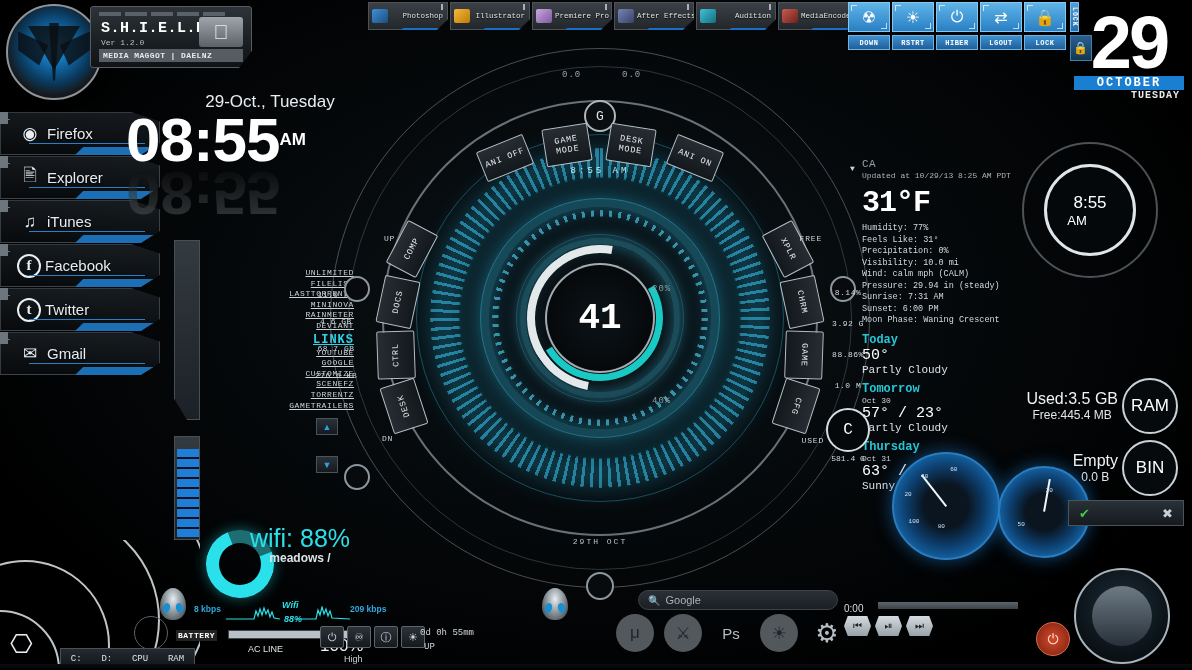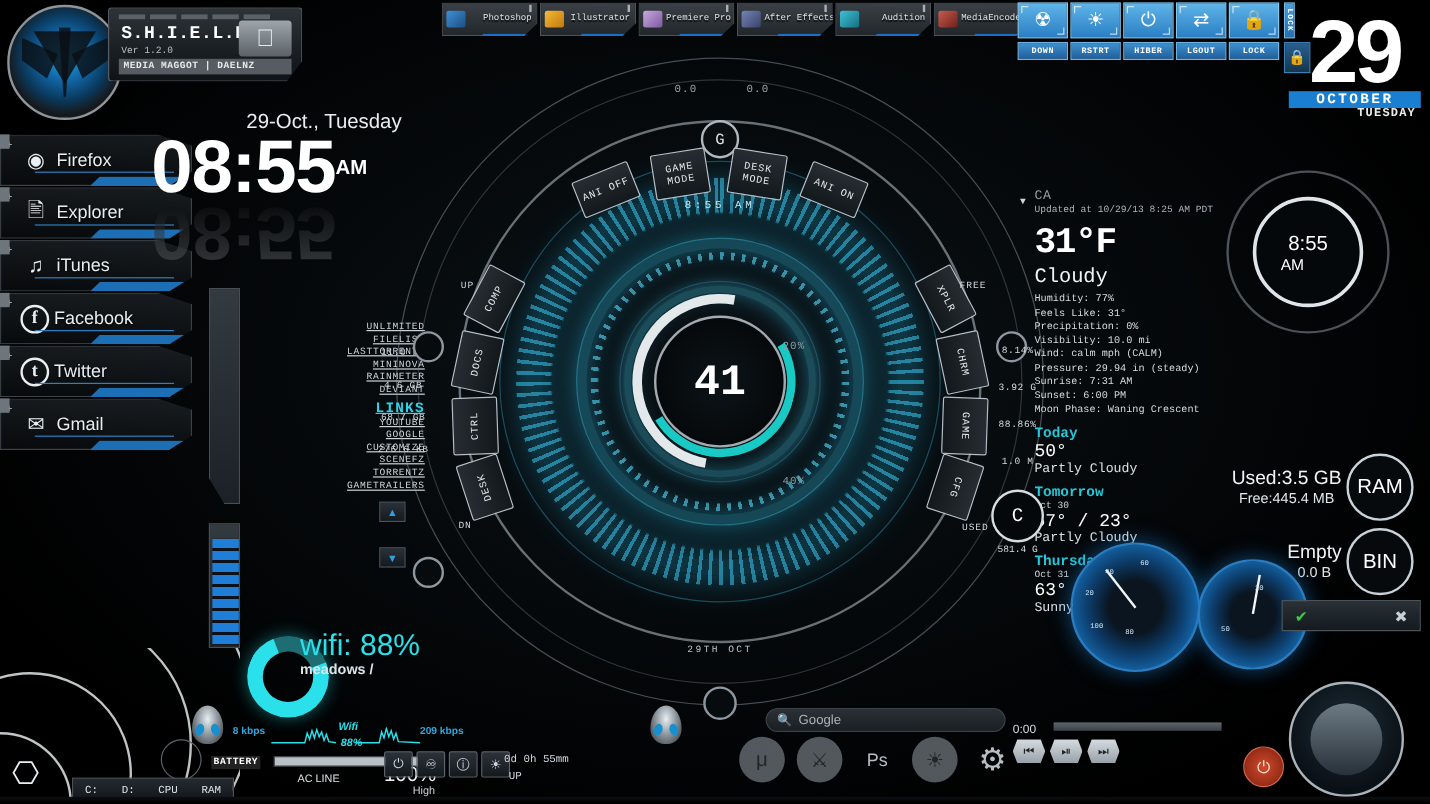--- a/index.html
+++ b/index.html
@@ -274,21 +274,21 @@
   .gauge .gnum { position:absolute; font-size:6px; color:#cfe4f5;
     font-family:"Liberation Mono",monospace; }
 
   
   .wifi { position:absolute; left:206px; top:516px; width:230px; }
   .wifi .donut { position:absolute; left:0; top:14px; width:68px; height:68px; border-radius:50%;
     border:13px solid #2ae0ea; border-top-color:#1c6e73;
     transform:rotate(24deg); box-shadow:0 0 14px rgba(42,224,234,.45); }
   .wifi .wtxt { position:absolute; left:44px; top:8px; }
   .wifi .wpct { font-size:25px; color:#2ae0ea; font-family:"Liberation Sans",sans-serif; }
-  .wifi .wssid { font-size:12px; color:#dde4e8; font-weight:bold; margin-top:-2px; }
+  .wifi .wssid { font-size:12px; color:#dde4e8; font-weight:bold; margin-top:-2px;text-align:center; }
 
   
   .netbar { position:absolute; left:160px; top:588px; width:258px; height:40px; }
   .alien { position:absolute; width:26px; height:32px;
     background:radial-gradient(ellipse at 50% 35%, #e8eef2 0%, #8e979e 45%, #2c3338 100%);
     border-radius:50% 50% 45% 45%/60% 60% 40% 40%; }
   .alien:before,.alien:after { content:""; position:absolute; top:46%; width:7px; height:10px;
     background:#1a8fd0; border-radius:50%; transform:rotate(18deg); }
   .alien:before { left:3px; } .alien:after { right:3px; transform:rotate(-18deg); }
   .netlab { position:absolute; font-size:8.5px; color:#2fa8e0; font-weight:bold;
@@ -614,21 +614,20 @@
     <div class="hud-pct" style="left:322px;top:348px">40%</div>
     <div class="hud-pct" style="left:232px;top:22px;color:#9aa6ad">0.0</div>
     <div class="hud-pct" style="left:292px;top:22px;color:#9aa6ad">0.0</div>
   </div>
 
   <div class="weather">
     <span class="w-arrow">▼</span>
     <div class="w-city">CA</div>
     <div class="w-upd">Updated at 10/29/13 8:25 AM PDT</div>
     <div class="w-temp">31°F</div>
-    <div class="w-cond">Cloudy</div>
     <div class="w-rows">
       <div>Humidity: 77%</div>
       <div>Feels Like: 31°</div>
       <div>Precipitation: 0%</div>
       <div>Visibility: 10.0 mi</div>
       <div>Wind: calm mph (CALM)</div>
       <div>Pressure: 29.94 in (steady)</div>
       <div>Sunrise: 7:31 AM</div>
       <div>Sunset:  6:00 PM</div>
       <div>Moon Phase: Waning Crescent</div>

